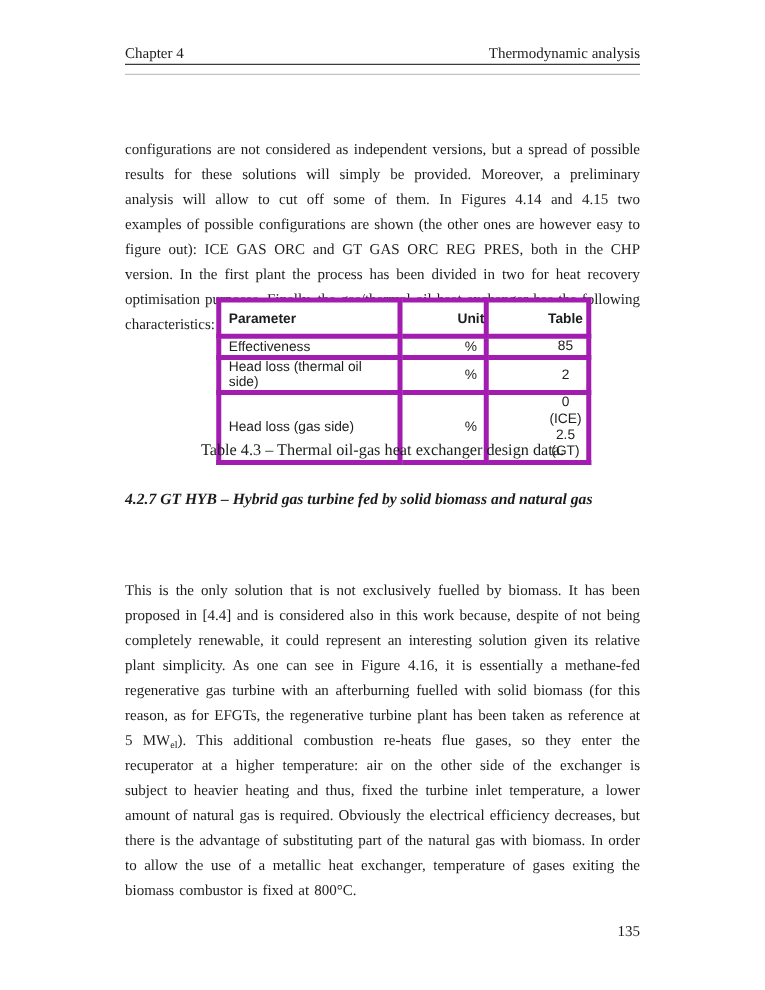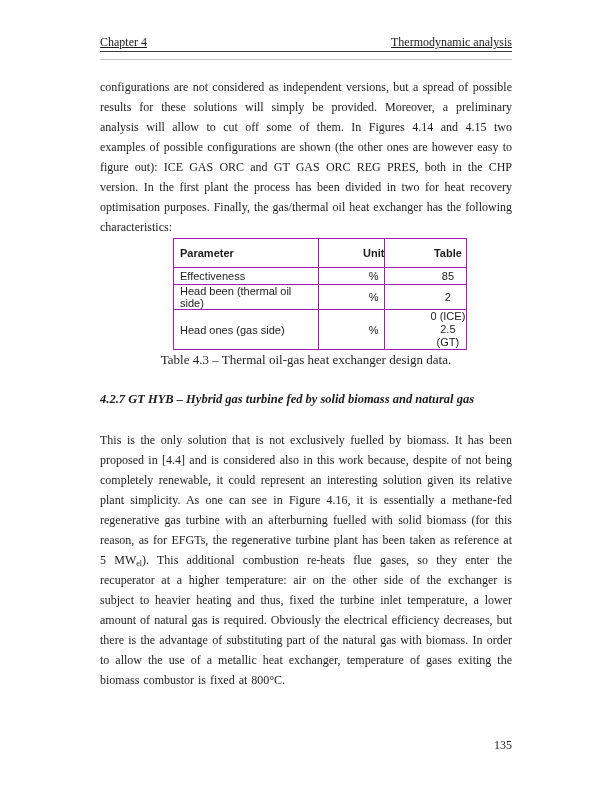--- a/index.html
+++ b/index.html
@@ -13,21 +13,20 @@
     font-family: "Liberation Serif", "DejaVu Serif", serif;
     overflow: hidden;
   }
   .header-row {
     position: absolute;
     top: 35px; left: 100px; right: 100px;
     display: flex;
     justify-content: space-between;
     font-size: 12px;
     line-height: 14px;
-    text-decoration: underline;
   }
   .header-rule-dark {
     position: absolute;
     top: 51px; left: 100px; right: 100px;
     height: 0;
     border-top: 1px solid #3a3a3a;
   }
   .header-rule-light {
     position: absolute;
     top: 59px; left: 100px; right: 100px;
@@ -35,20 +34,21 @@
     border-top: 1px solid #c2c2c2;
   }
   .body-para {
     position: absolute;
     left: 100px;
     width: 412px;
     font-size: 12px;
     line-height: 20px;
     text-align: justify;
     word-spacing: 1px;
+    margin-top: 32px;
   }
   .para-1 { top: 77px; }
   .para-2 { top: 430px; }
   .para-2 sub {
     font-size: 8px;
     line-height: 0;
     vertical-align: -2px;
   }
   .table-wrap {
     position: absolute;
@@ -56,21 +56,21 @@
     left: 173px;
   }
   table.design-table {
     border-collapse: collapse;
     font-family: "Liberation Sans", "DejaVu Sans", sans-serif;
     font-size: 11px;
     color: #1c1c1c;
   }
   table.design-table th,
   table.design-table td {
-    border: 1px solid #a21caf;
+    border: 4px solid #a21caf;
     background: #ffffff;
   }
   .col-param { width: 145px; }
   .col-unit  { width: 40px;  }
   .col-value { width: 82px;  }
   table.design-table thead th {
     height: 29px;
     font-weight: bold;
     vertical-align: middle;
   }
@@ -146,26 +146,26 @@
           <th class="cell-value">Table</th>
         </tr>
       </thead>
       <tbody>
         <tr>
           <td class="cell-param">Effectiveness</td>
           <td class="cell-unit">%</td>
           <td class="cell-value">85</td>
         </tr>
         <tr>
-          <td class="cell-param">Head been (thermal oil side)</td>
+          <td class="cell-param">Head loss (thermal oil side)</td>
           <td class="cell-unit">%</td>
           <td class="cell-value">2</td>
         </tr>
         <tr class="row-tall">
-          <td class="cell-param">Head ones (gas side)</td>
+          <td class="cell-param">Head loss (gas side)</td>
           <td class="cell-unit">%</td>
           <td class="cell-value">0 (ICE)
 2.5 (GT)</td>
         </tr>
       </tbody>
     </table>
   </div>
 
   <div class="table-caption">Table 4.3 – Thermal oil-gas heat exchanger design data.</div>
 

